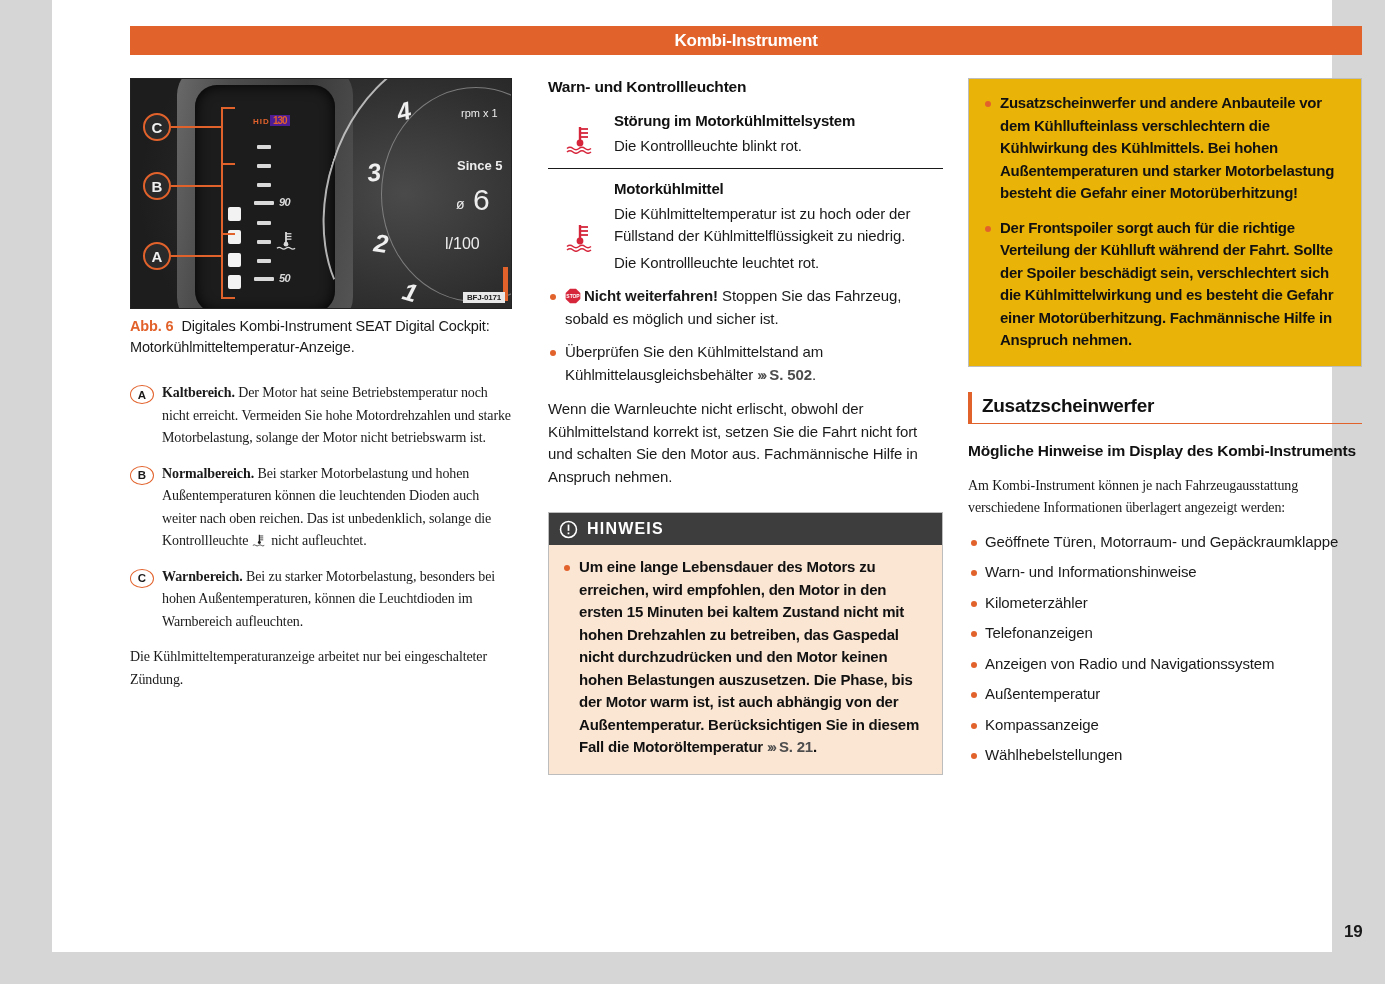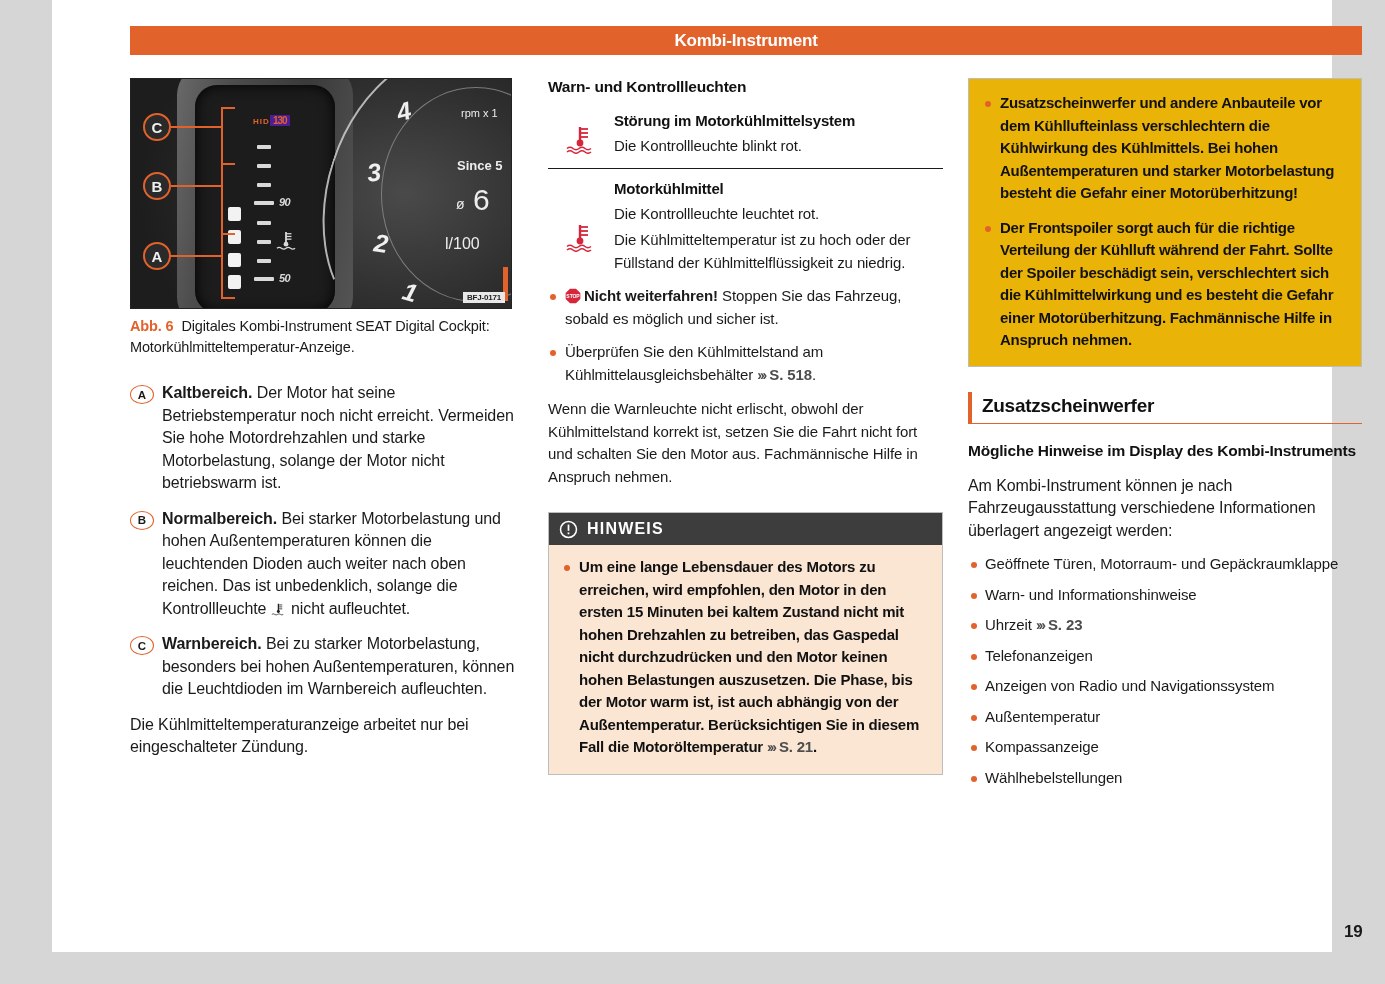--- a/index.html
+++ b/index.html
@@ -137,22 +137,23 @@
     display: flex; margin-bottom: 13px;
   }
   .letter-badge {
     flex: 0 0 24px;
     width:19px; height:19px; margin-top:3px; margin-right:8px;
     border-radius:50%; border:1.3px solid #e2622c;
     color:#1a1a1a; font-size:11.5px; font-weight:bold;
     display:flex; align-items:center; justify-content:center;
   }
   .body-text {
-    font-size:16px; line-height:22.5px; color:#1a1a1a;
+    font-size:14px; line-height:22.5px; color:#1a1a1a;
     letter-spacing:-0.1px;
+    font-family:Liberation Serif, serif;
   }
   .body-text b { font-weight:bold; }
   #left-closing { margin-top: 4px; }
 
   
   .inline-coolant { display:inline-block; vertical-align:-2px; width:16px; height:13px; }
 
   
   .section-h {
     font-size:15.5px; font-weight:bold; color:#111;
@@ -406,35 +407,35 @@
           <circle cx="16" cy="19" r="3.4" fill="#d6263c"></circle>
           <line x1="16" y1="5" x2="24" y2="5" stroke="#d6263c" stroke-width="1.8"></line>
           <line x1="16" y1="9" x2="24" y2="9" stroke="#d6263c" stroke-width="1.8"></line>
           <line x1="16" y1="13" x2="24" y2="13" stroke="#d6263c" stroke-width="1.8"></line>
           <path d="M3 24.5 q3 -2.4 6 0 t6 0 t6 0 t6 0" stroke="#d6263c" stroke-width="1.6" fill="none"></path>
           <path d="M3 28 q3 -2.4 6 0 t6 0 t6 0 t6 0" stroke="#d6263c" stroke-width="1.6" fill="none"></path>
         </svg>
       </div>
       <div class="tell-body">
         <div class="tell-title">Motorkühlmittel</div>
+        <div class="tell-desc">Die Kühlmitteltemperatur ist zu hoch oder der Füllstand der Kühlmittelflüssigkeit zu niedrig.</div>
         <div class="tell-desc">Die Kontrollleuchte leuchtet rot.</div>
-        <div class="tell-desc">Die Kühlmitteltemperatur ist zu hoch oder der Füllstand der Kühlmittelflüssigkeit zu niedrig.</div>
       </div>
     </div>
 
     <div class="bullet-p">
       <svg class="stop-icon" viewBox="0 0 24 24">
         <polygon points="7.5,1 16.5,1 23,7.5 23,16.5 16.5,23 7.5,23 1,16.5 1,7.5" fill="#d6263c"></polygon>
         <text x="12" y="15.5" font-size="7.5" font-family="Liberation Sans, sans-serif" font-weight="bold" fill="#ffffff" text-anchor="middle">STOP</text>
       </svg><b>Nicht weiterfahren!</b><span> Stoppen Sie das Fahrzeug, sobald es möglich und sicher ist.</span>
     </div>
 
 
     <div class="bullet-p">
-      <span>Überprüfen Sie den Kühlmittelstand am Kühlmittelausgleichsbehälter </span><span class="ref"><span class="chev">›››</span> <span>S. 518</span></span><span>.</span>
+      <span>Überprüfen Sie den Kühlmittelstand am Kühlmittelausgleichsbehälter </span><span class="ref"><span class="chev">›››</span> <span>S. 502</span></span><span>.</span>
     </div>
 
     <div class="plain-p">Wenn die Warnleuchte nicht erlischt, obwohl der Kühlmittelstand korrekt ist, setzen Sie die Fahrt nicht fort und schalten Sie den Motor aus. Fachmännische Hilfe in Anspruch nehmen.</div>
 
     <div id="note-box">
       <div id="note-head">
         <svg width="19" height="19" viewBox="0 0 20 20">
           <circle cx="10" cy="10" r="8.4" fill="none" stroke="#ffffff" stroke-width="1.6"></circle>
           <rect x="9.1" y="4.8" width="1.8" height="6.6" fill="#ffffff"></rect>
           <rect x="9.1" y="13.1" width="1.8" height="1.9" fill="#ffffff"></rect>
@@ -458,21 +459,21 @@
       <span class="t">Zusatzscheinwerfer</span>
     </div>
 
     <div id="sub-head">Mögliche Hinweise im Display des Kombi-Instruments</div>
 
     <div class="body-text" id="right-intro">Am Kombi-Instrument können je nach Fahrzeugausstattung verschiedene Informationen überlagert angezeigt werden:</div>
 
     <div id="right-list">
       <div class="rl-item"><span>Geöffnete Türen, Motorraum- und Gepäckraumklappe</span></div>
       <div class="rl-item"><span>Warn- und Informationshinweise</span></div>
-      <div class="rl-item"><span>Uhrzeit </span><span class="ref"><span class="chev">›››</span> <span>S. 23</span></span></div>
+      <div class="rl-item"><span>Kilometerzähler</span></div>
       <div class="rl-item"><span>Telefonanzeigen</span></div>
       <div class="rl-item"><span>Anzeigen von Radio und Navigationssystem</span></div>
       <div class="rl-item"><span>Außentemperatur</span></div>
       <div class="rl-item"><span>Kompassanzeige</span></div>
       <div class="rl-item"><span>Wählhebelstellungen</span></div>
     </div>
   </div>
 
 </div>
 

